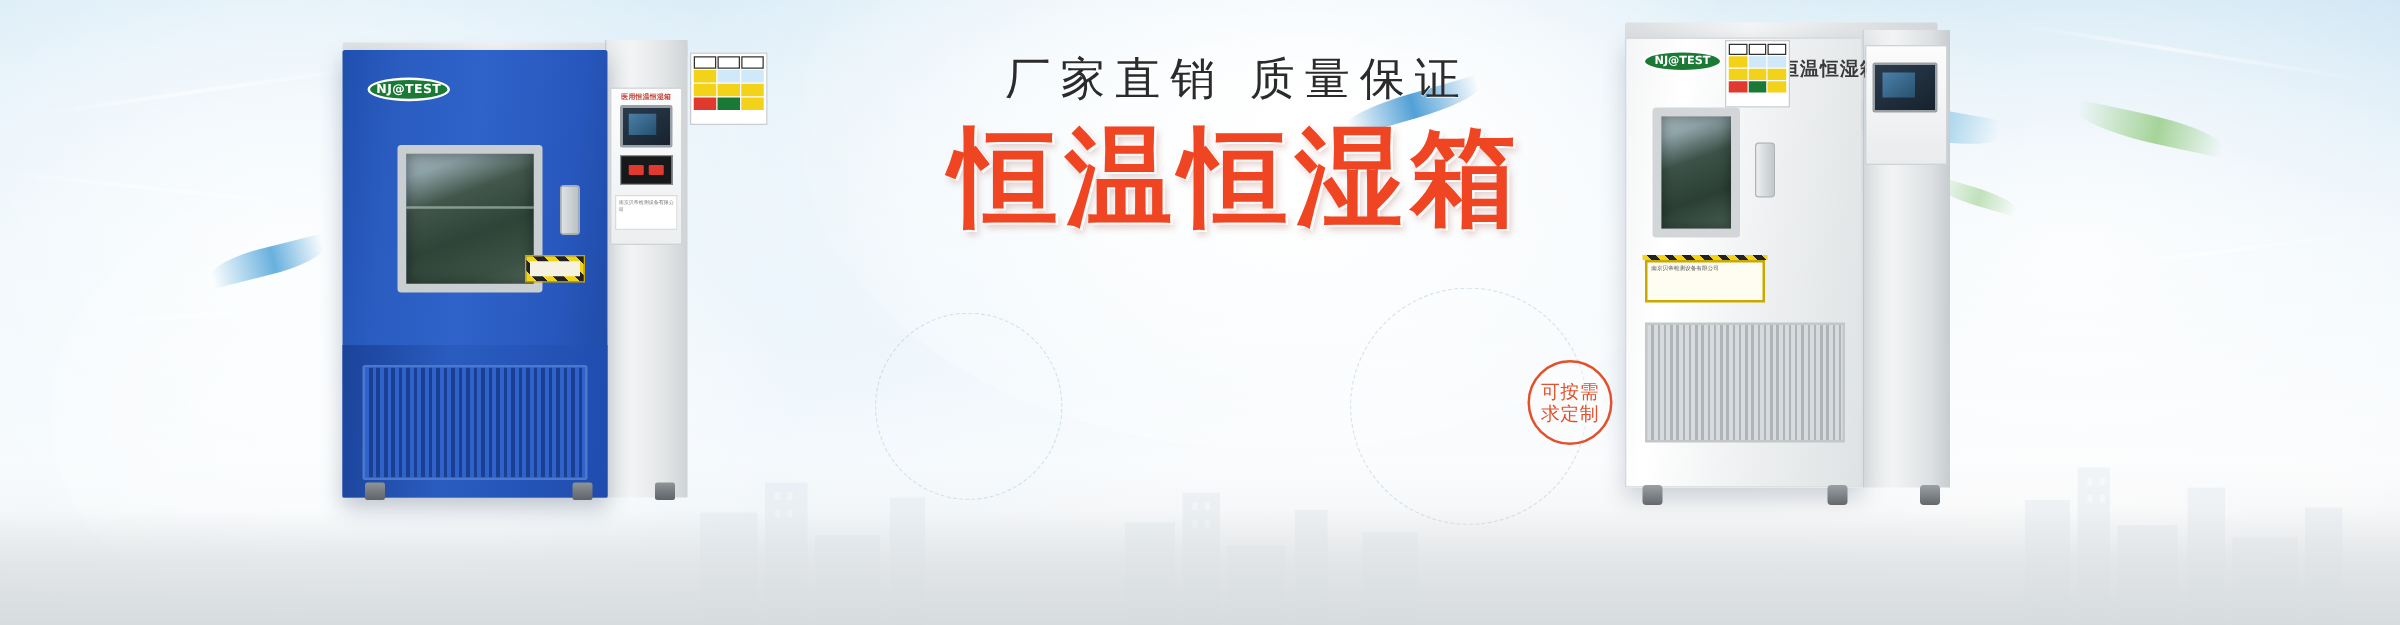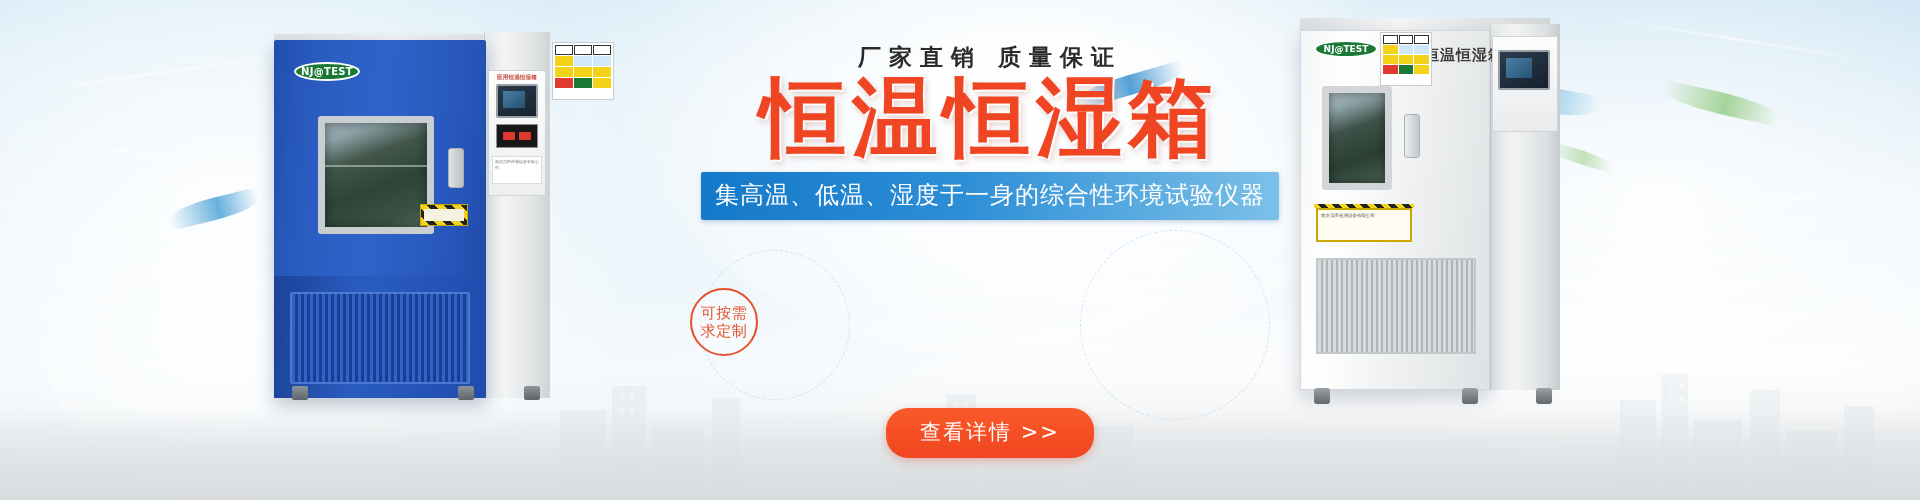--- a/index.html
+++ b/index.html
@@ -136,32 +136,32 @@
   .cr-hazard { position:absolute; left:44px; top:194px; width:100px; height:4px;
              background:repeating-linear-gradient(45deg,#f3d21a 0 5px,#222 5px 10px); }
   .cr-vent { position:absolute; left:46px; top:248px; width:160px; height:96px;
              background:repeating-linear-gradient(90deg,#d7dbdd 0 3px,#aeb4b7 3px 5px);
              border:2px solid #c2c7ca; }
   .cr-castor { position:absolute; width:16px; height:16px; bottom:-4px;
                background:linear-gradient(180deg,#9aa0a4,#62686c); border-radius:3px; }
 
   
   .copy { position:absolute; left:690px; top:46px; width:600px; text-align:center; }
-  .tagline { font-size:23px; color:#2b2b2b; letter-spacing:8px; font-weight:700;
-             line-height:1; margin-bottom:4px; text-shadow:0 1px 0 rgba(255,255,255,.8); }
+  .tagline { font-size:36px; color:#2b2b2b; letter-spacing:8px; font-weight:400;
+             line-height:1; margin-bottom:16px; text-shadow:0 1px 0 rgba(255,255,255,.8); }
   .headline { font-size:86px; font-weight:bold; color:#f04522; line-height:1.04;
               letter-spacing:6px;
               text-shadow: 2px 2px 0 rgba(255,255,255,.9), 3px 4px 6px rgba(160,80,60,.28); }
   .subbar { margin-top:10px; display:inline-block;
             background:linear-gradient(90deg,#1479c9 0%,#2d8ed6 45%,#7cc0e8 100%);
             color:#ffffff; font-size:24px; letter-spacing:1px; padding:7px 14px 9px;
             border-radius:2px; box-shadow:0 2px 5px rgba(30,90,150,.25); }
 
   .circles { position:absolute; left:690px; top:288px; width:600px;
-             display:flex; justify-content:flex-start; gap:22px; }
+             display:flex; justify-content:flex-end; gap:22px; }
   .circ { width:68px; height:68px; border-radius:50%; border:2px solid #e4502a;
           display:flex; flex-direction:column; align-items:center; justify-content:center;
           color:#e4502a; font-size:15px; line-height:1.22; letter-spacing:.5px;
           background:rgba(255,255,255,.35); }
 
   .cta { position:absolute; left:690px; top:408px; width:600px; text-align:center; }
   .cta-btn { display:inline-block; background:linear-gradient(180deg,#fa5a2a,#f0451f);
              color:#ffffff; font-size:21px; letter-spacing:2px;
              padding:10px 34px 12px; border-radius:22px;
              box-shadow:0 3px 8px rgba(220,70,30,.32); cursor:pointer; }
@@ -307,27 +307,23 @@
     <div class="cr-vent"></div>
 
     <div class="cr-castor" style="left:44px;"></div>
     <div class="cr-castor" style="left:192px;"></div>
     <div class="cr-castor" style="left:266px;"></div>
   </div>
 
   <div class="copy">
     <div class="tagline">厂家直销  质量保证</div>
     <div class="headline">恒温恒湿箱</div>
-    <div class="subbar">集高温、低温、湿度于一身的综合性环境试验仪器</div>
   </div>
 
   <div class="circles">
     <div class="circ">
       <span>可按需</span>
       <span>求定制</span>
     </div>
   </div>
 
-  <div class="cta">
-    <span class="cta-btn">查看详情 &gt;&gt;</span>
-  </div>
 
 </div>
 
 </body></html>

